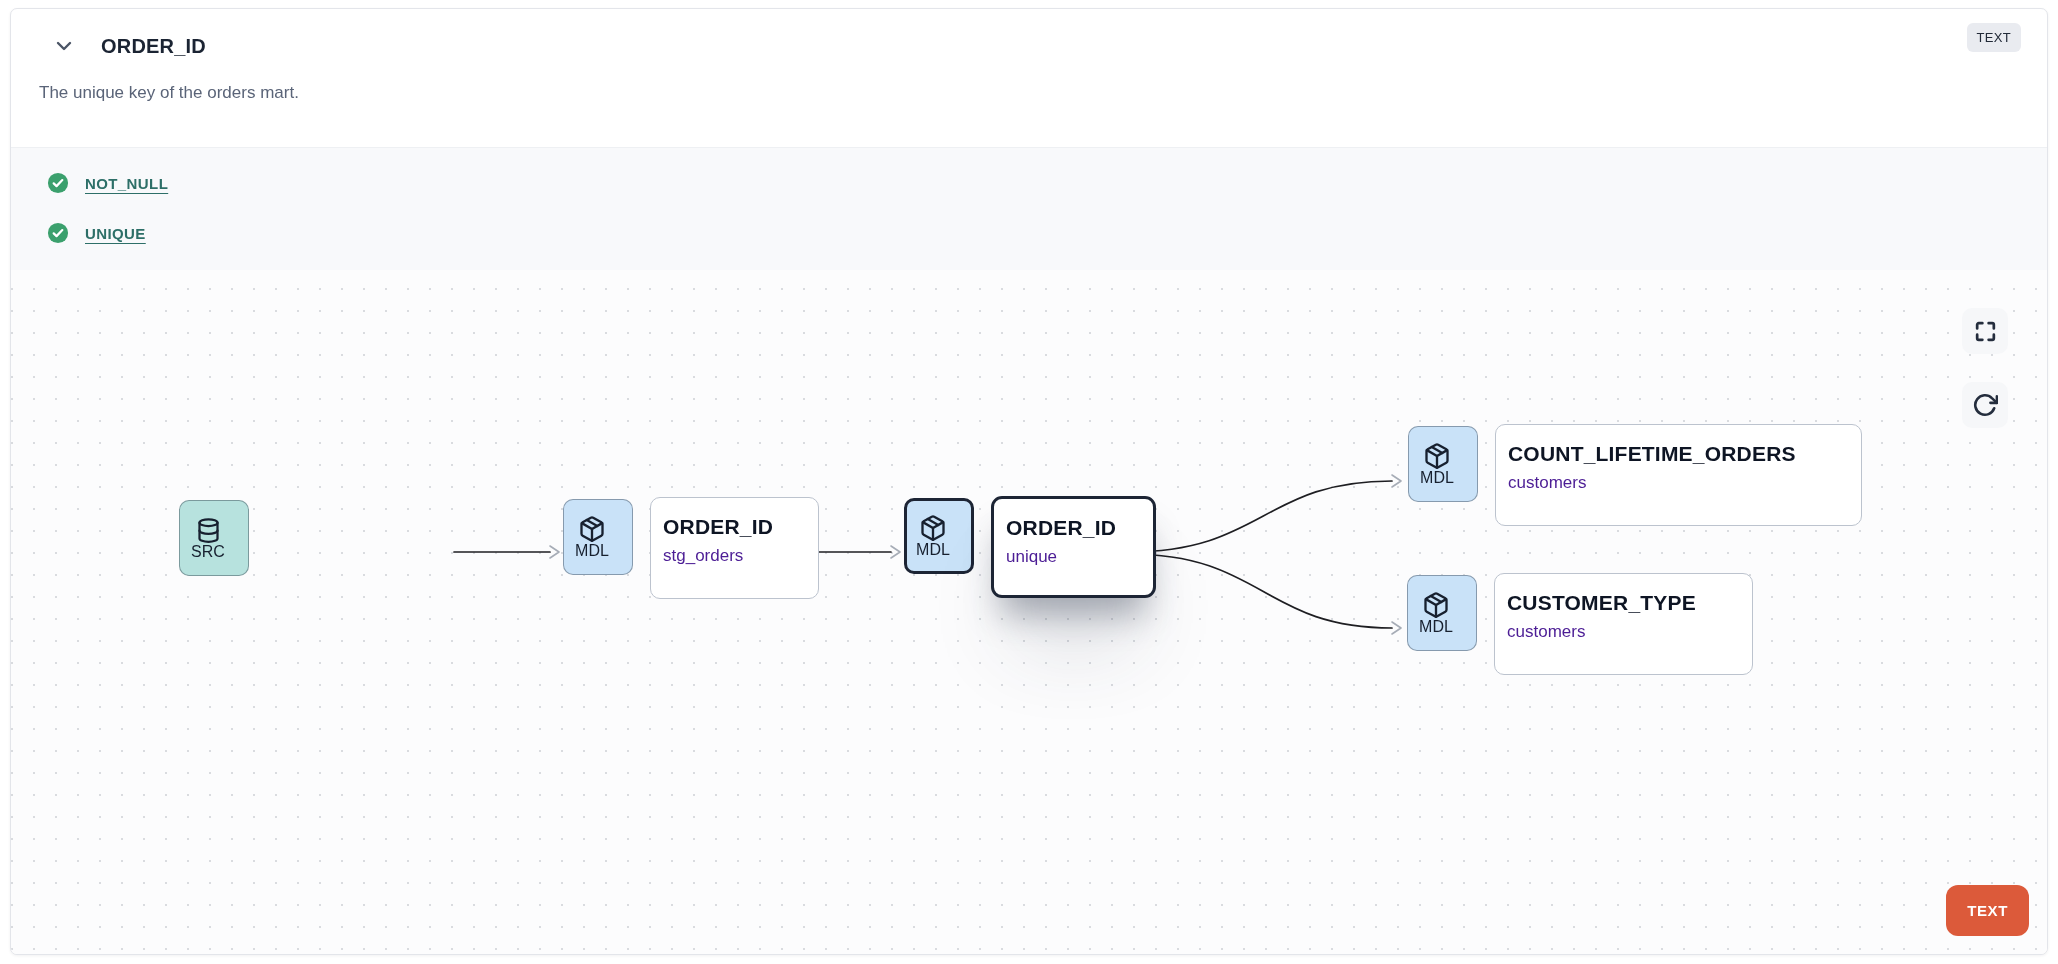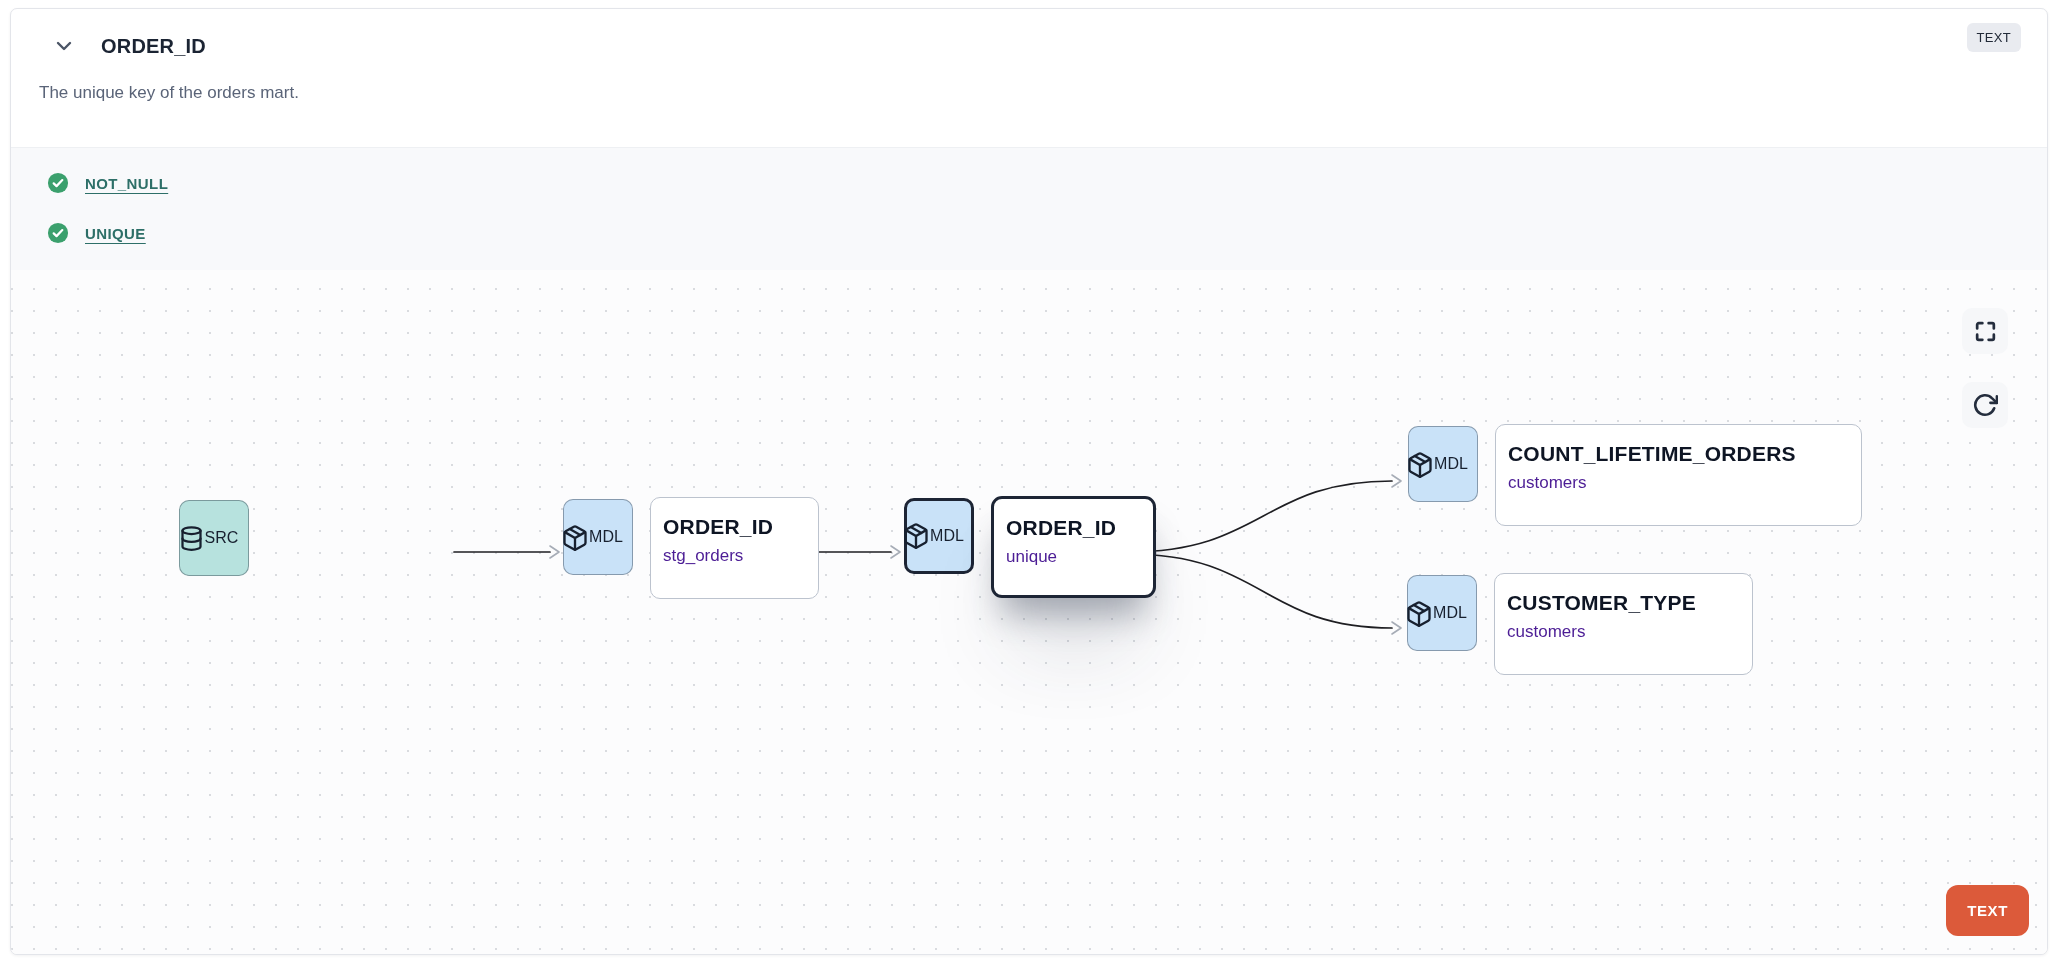--- a/index.html
+++ b/index.html
@@ -37,21 +37,21 @@
     position:absolute;left:0;right:0;top:261px;bottom:0;
     background-color:#fcfcfd;
     background-image:radial-gradient(circle,#d9dbdf 1.3px,transparent 1.5px);
     background-size:22px 22px;background-position:12px 8px;
   }
   .edges{position:absolute;left:0;top:0;pointer-events:none;}
   .node{position:absolute;display:flex;align-items:flex-start;cursor:pointer;}
   .node-badge{
     width:70px;height:76px;margin-right:-12px;margin-top:2px;box-sizing:border-box;
     border:1px solid rgba(26,36,52,.38);border-radius:10px;
-    display:flex;flex-direction:row;align-items:center;justify-content:center;
+    display:flex;flex-direction:column;align-items:center;justify-content:center;
     gap:0;padding:3px 12px 2px 0;
   }
   .node-badge.src{background:#b7e2de;}
   .node-badge.mdl{background:#c9e2f8;}
   .badge-label{font-size:16px;font-weight:500;color:#17202f;margin-top:-1px;}
   .node-body{
     position:relative;z-index:2;background:#fff;box-sizing:border-box;
     border:1px solid #bcc3ce;border-radius:10px;padding:17px 12px 15px;min-height:102px;margin-left:29px;
   }
   .node-title{font-size:21px;font-weight:600;letter-spacing:.2px;color:#0e1524;white-space:nowrap;}

